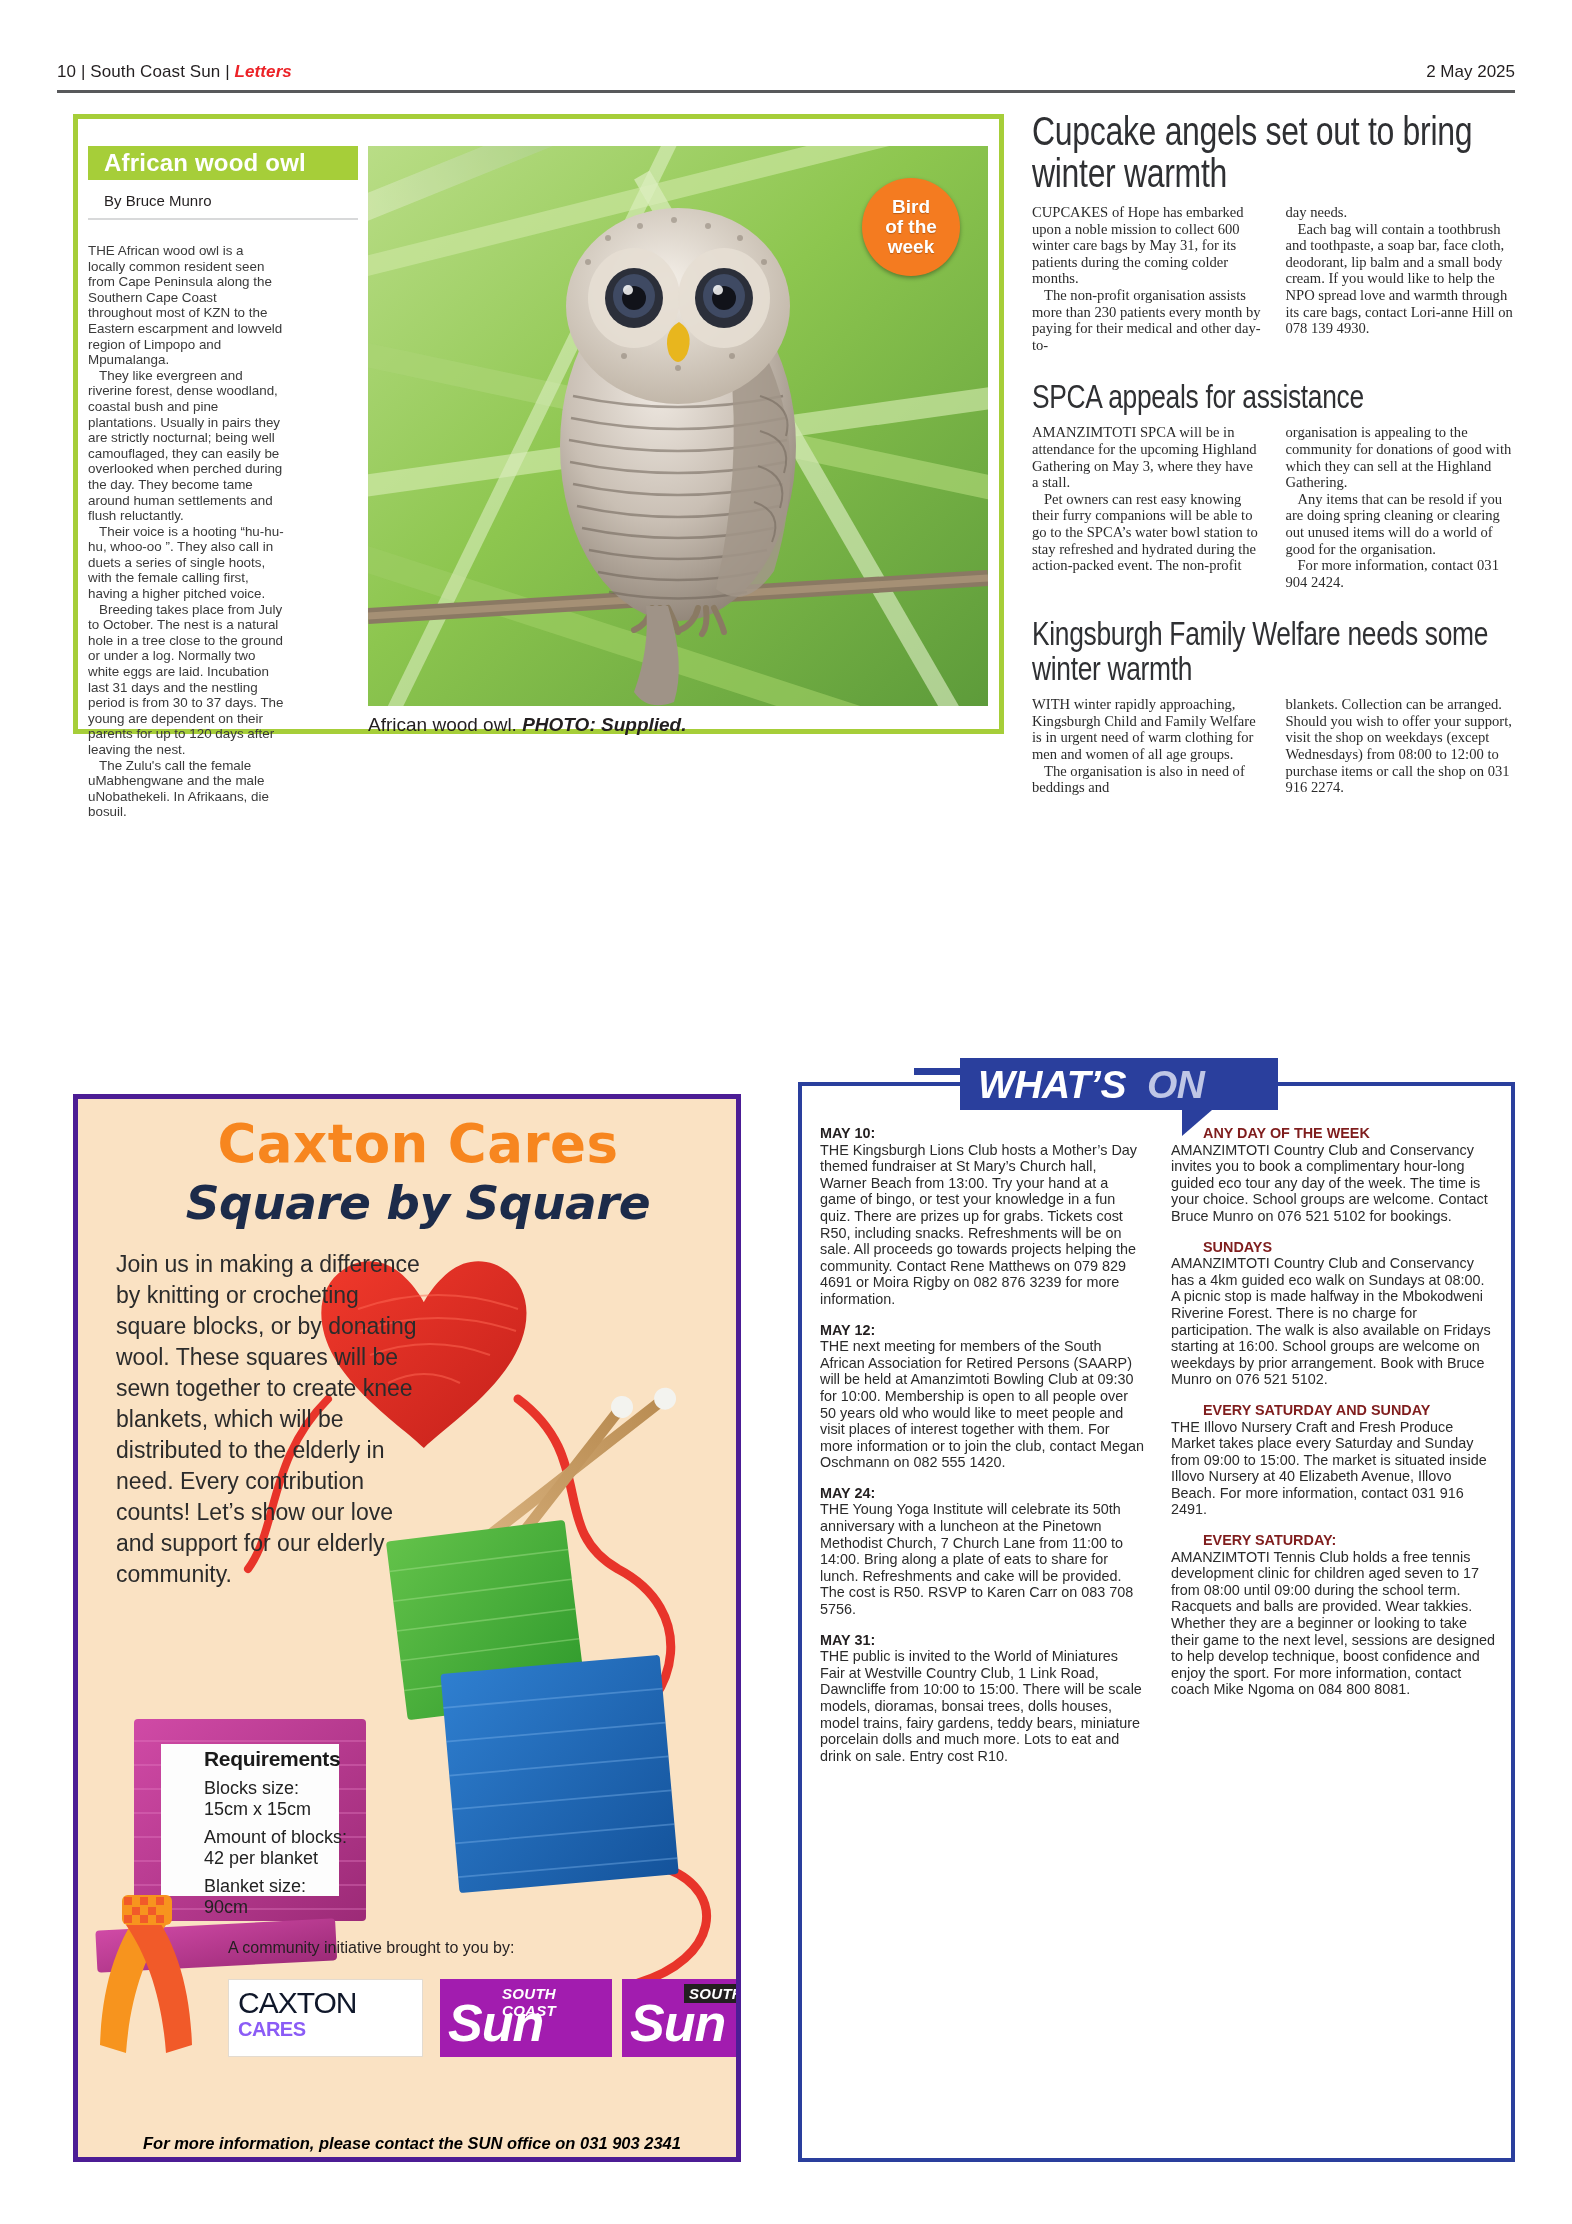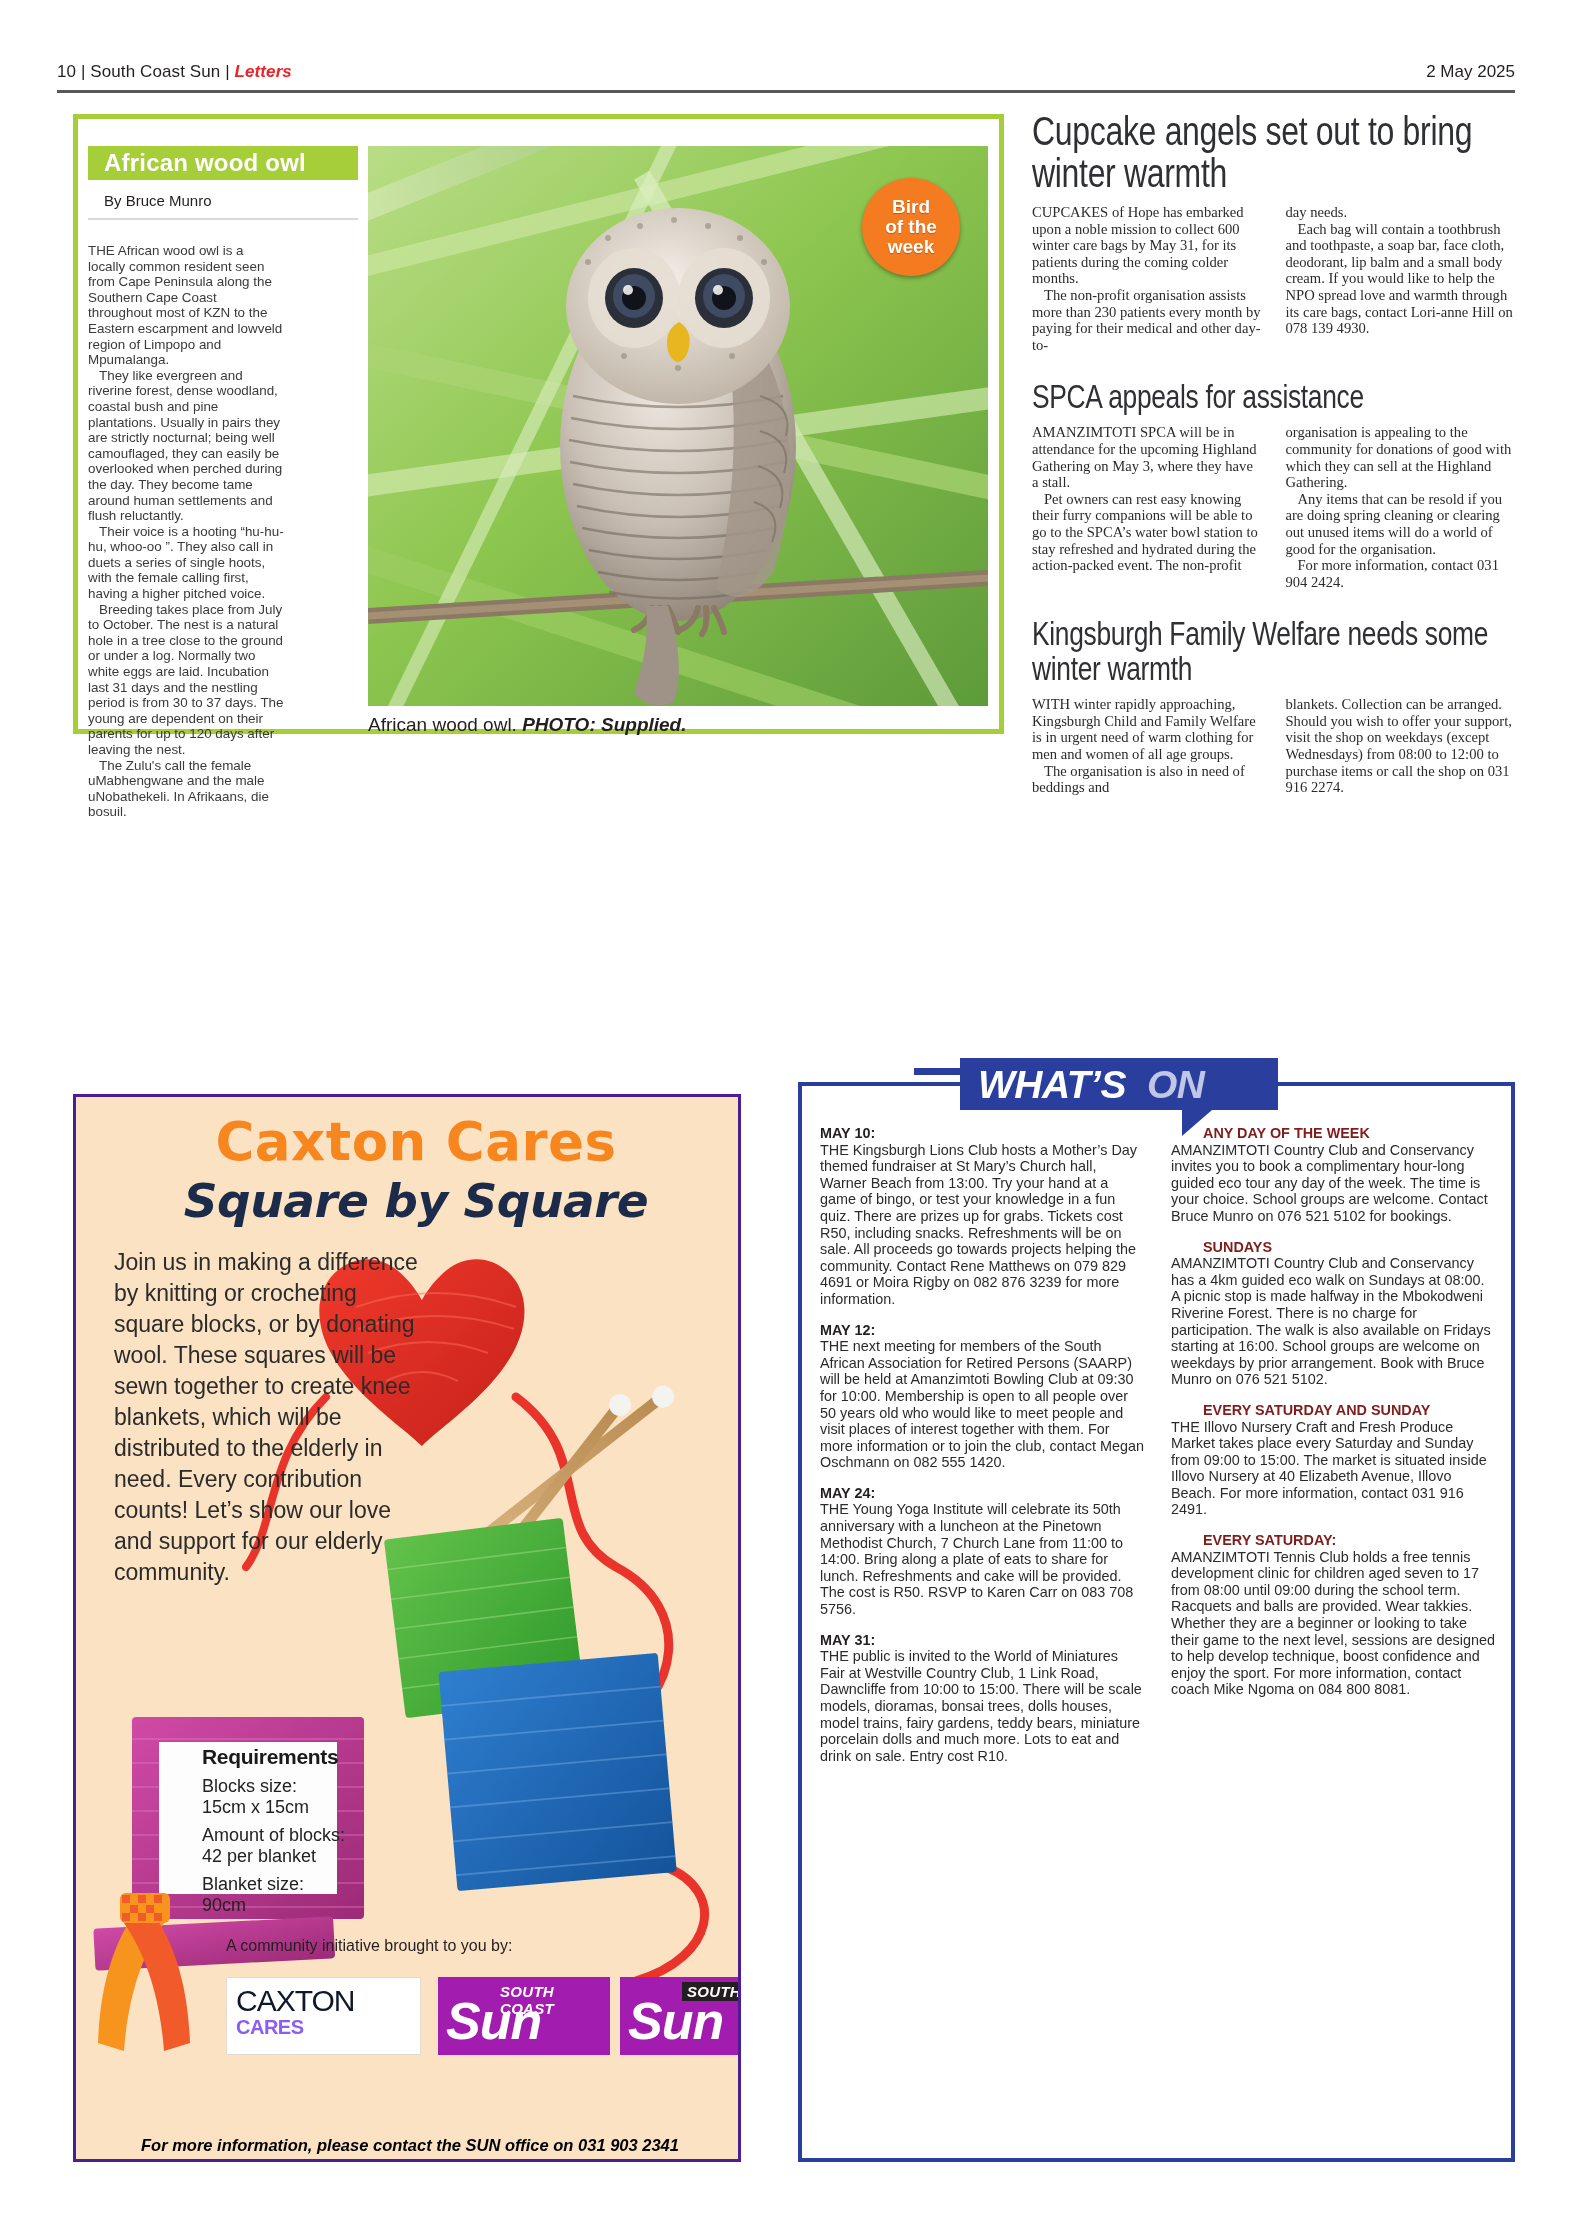--- a/index.html
+++ b/index.html
@@ -53,21 +53,21 @@
     transform:scaleX(.80);transform-origin:left top;width:604px;}
   .nhead.small{font-size:33px;line-height:35px;}
   .ncols{display:flex;gap:24px;margin-top:10px;}
   .ncol{width:calc(50% - 12px);font-family:"Liberation Serif", serif;
     font-size:14.6px;line-height:16.6px;color:#2b2b2b;}
   .ncol p{margin:0;text-indent:12px;}
   .ncol p.first{text-indent:0;}
 
   
   .ad{position:absolute;left:73px;top:1094px;width:668px;height:1068px;
-      background:#fae2c3;border:3px solid #4c1d95;box-sizing:border-box;overflow:hidden;}
+      background:#fae2c3;border:5px solid #4c1d95;box-sizing:border-box;overflow:hidden;}
   .ad-title{position:absolute;left:30px;top:14px;width:620px;text-align:center;
     font-size:53px;font-weight:bold;color:#f7861f;letter-spacing:.5px;
     font-family:"DejaVu Sans", sans-serif;}
   .ad-sub{position:absolute;left:20px;top:76px;width:640px;text-align:center;
     font-size:47px;font-weight:bold;font-style:italic;color:#1c2b4a;
     font-family:"DejaVu Sans", sans-serif;letter-spacing:-.5px;}
   .ad-copy{position:absolute;left:38px;top:150px;width:310px;
     font-size:23px;line-height:31px;color:#2b2b2b;}
   .ad-footline{position:absolute;left:0;bottom:4px;width:668px;text-align:center;
     font-size:16.5px;font-weight:bold;font-style:italic;color:#000;}

